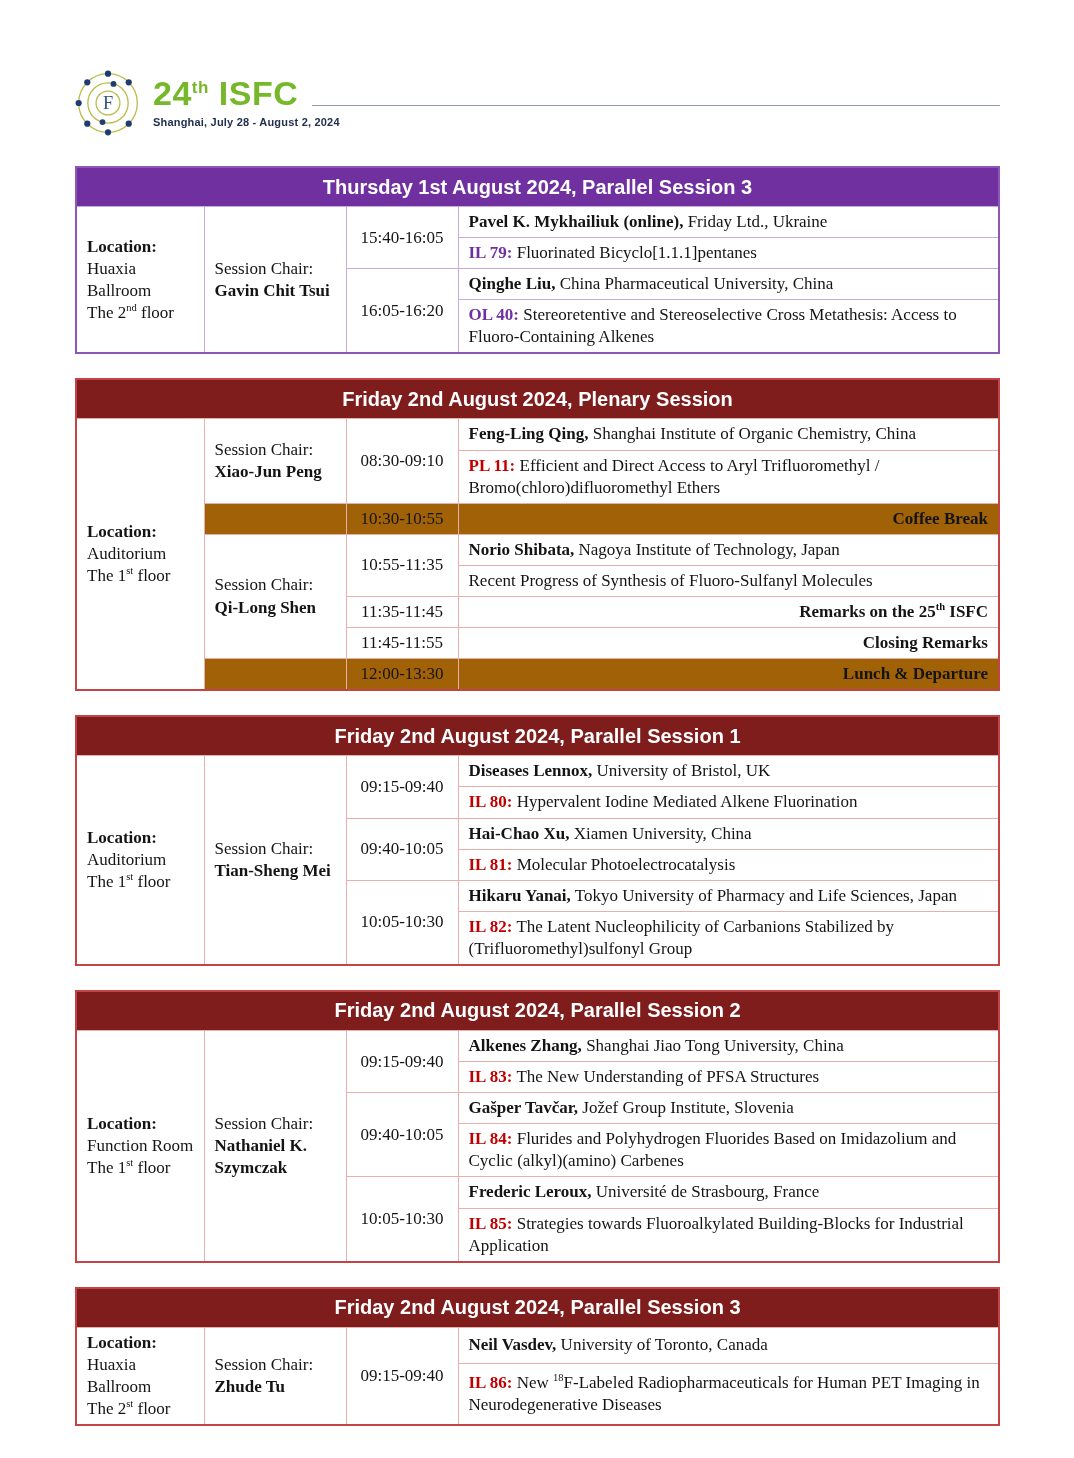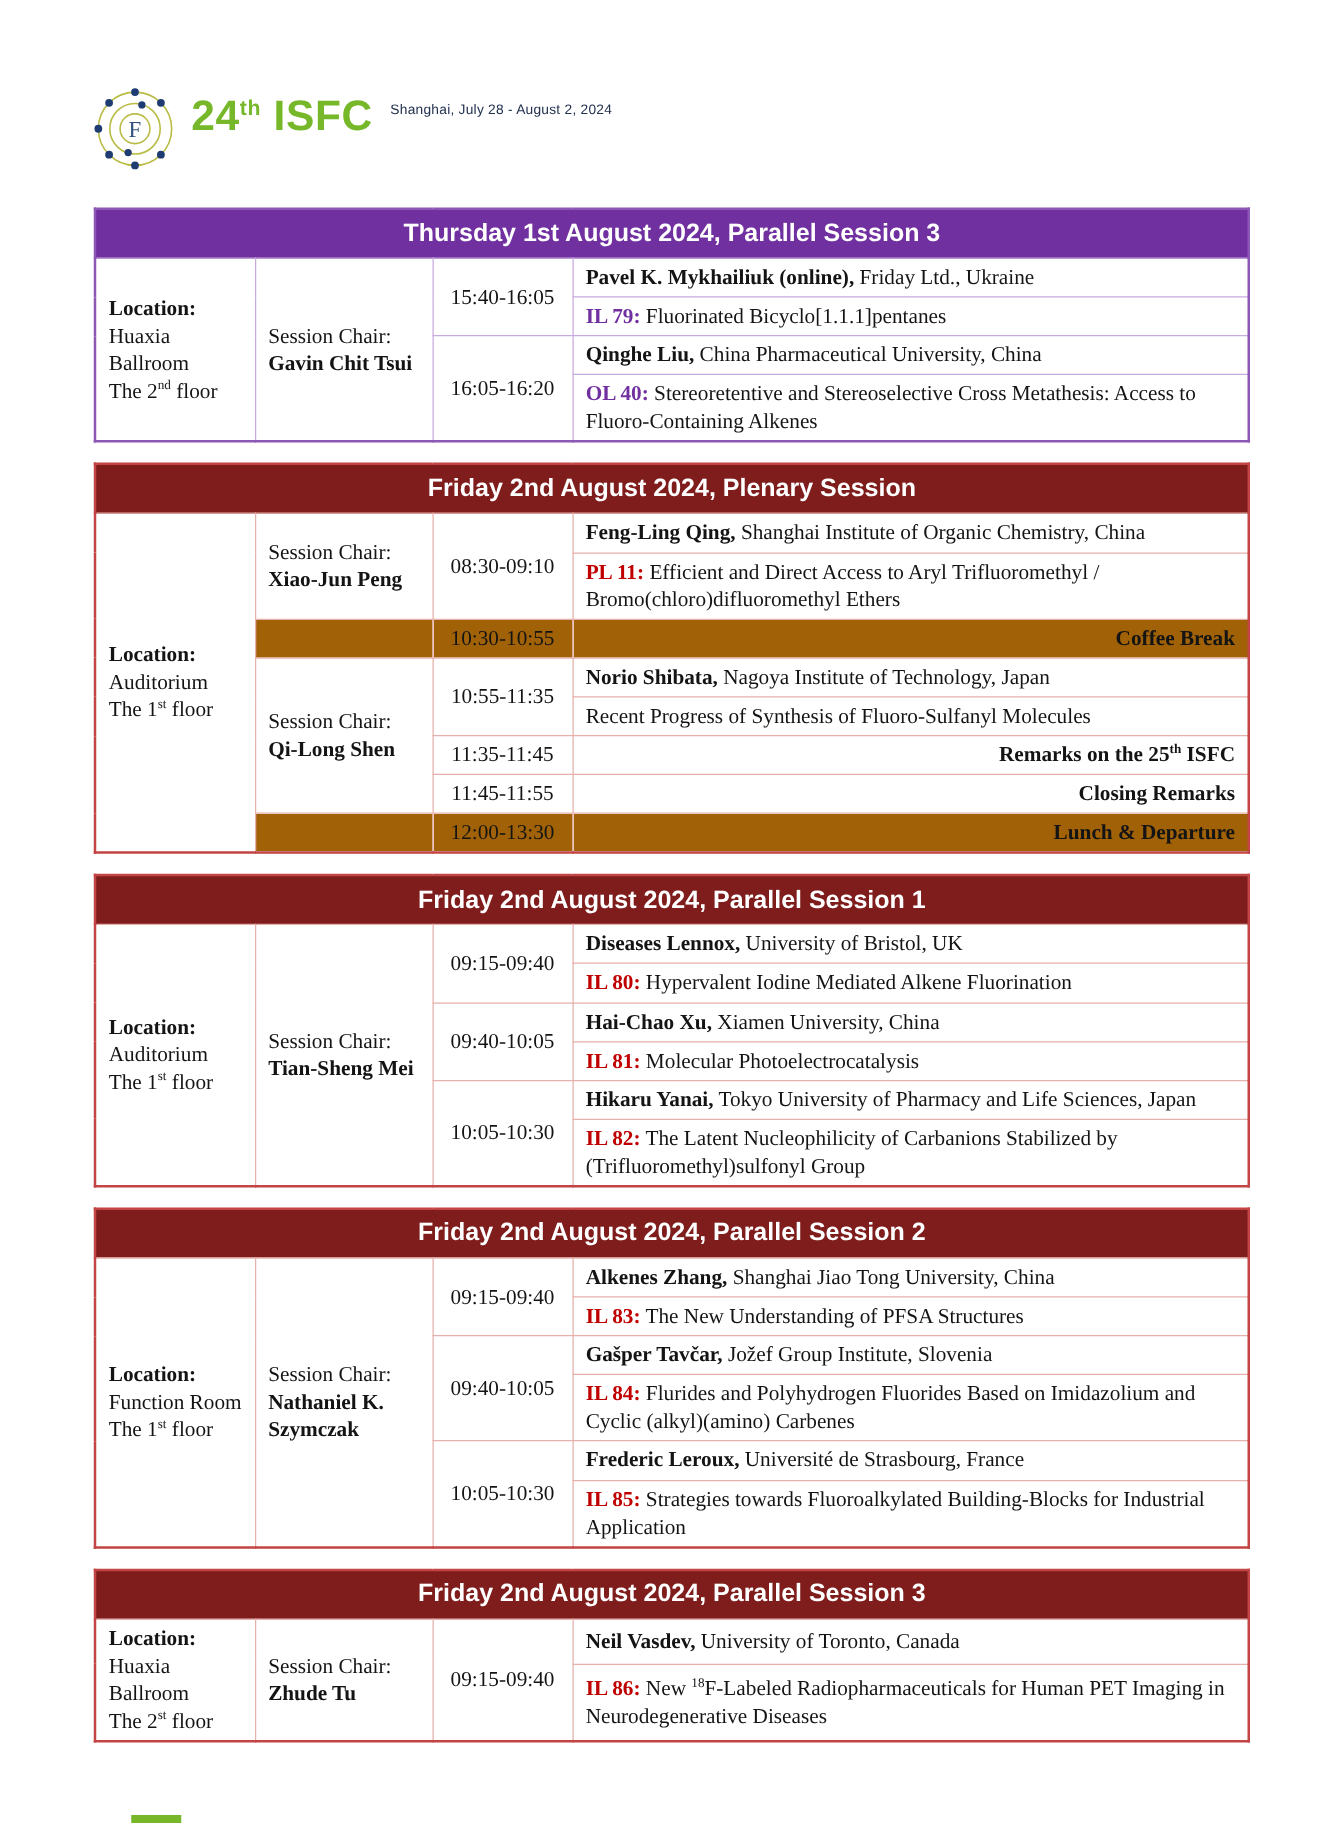--- a/index.html
+++ b/index.html
@@ -6,50 +6,50 @@
   body{
     width:1074px;min-height:1458px;
     font-family:"Liberation Serif","DejaVu Serif",serif;
     color:#141414;position:relative;
   }
   .page{padding:70px 74px 0 75px;}
 
   
   .masthead{display:flex;align-items:flex-start;gap:12px;margin-bottom:30px;}
   .atom{width:66px;height:66px;flex:0 0 auto;}
-  .mast-right{flex:1;display:flex;flex-direction:row;padding-top:6px;}
+  .mast-right{flex:1;display:flex;flex-direction:column;padding-top:6px;}
   .title-row{display:flex;align-items:flex-end;}
   .logo-title{
     font-family:"Liberation Sans","DejaVu Sans",sans-serif;
     font-weight:bold;font-size:34px;line-height:1;color:#76b82a;
     letter-spacing:0.5px;white-space:nowrap;
   }
   .logo-title sup{font-size:0.5em;vertical-align:super;line-height:0;}
   .rule{flex:1;border-bottom:1px solid #8f9aa6;margin-left:14px;margin-bottom:4px;}
   .logo-sub{
     font-family:"Liberation Sans","DejaVu Sans",sans-serif;
-    font-weight:normal;font-size:11px;color:#22314f;margin-top:6px;letter-spacing:0.2px;
+    font-weight:bold;font-size:11px;color:#22314f;margin-top:6px;letter-spacing:0.2px;
   }
 
   
   table.session{
     width:100%;border-collapse:collapse;table-layout:fixed;
     margin-bottom:16px;
   }
   table.session th.band{
     height:38px;color:#ffffff;
     font-family:"Liberation Sans","DejaVu Sans",sans-serif;
     font-size:20px;font-weight:bold;text-align:center;padding:0 4px;
   }
   table.session td{
     border:1px solid var(--line);
     padding:4px 10px;font-size:17px;line-height:1.3;vertical-align:middle;
     background:#ffffff;overflow:hidden;
   }
-  table.session{border:2px solid var(--outer);}
+  table.session{border:2px solid var(--outer);margin-top:24px;}
   table.purple{--line:#c7abdf;--outer:#8d57b5;--code:#7030a0;}
   table.purple th.band{background:#7030a0;}
   table.red{--line:#e7b0aa;--outer:#c24444;--code:#c00000;}
   table.red th.band{background:#7f1d1d;}
 
   td.loc{padding:6px 8px 6px 9px;}
   .loc-label{font-weight:bold;}
   td.chair{padding:6px 8px;}
   .chair-name{font-weight:bold;}
   td.time{text-align:center;padding:4px 4px;}

